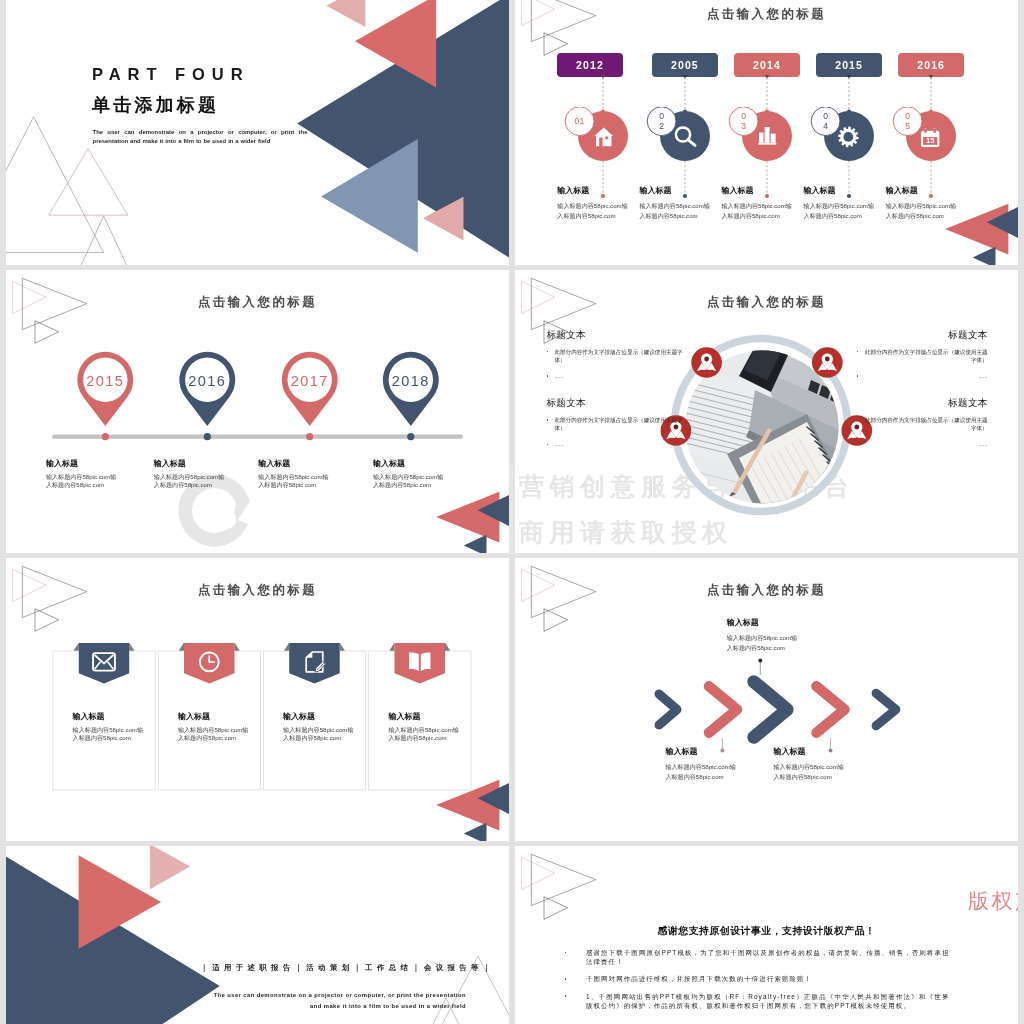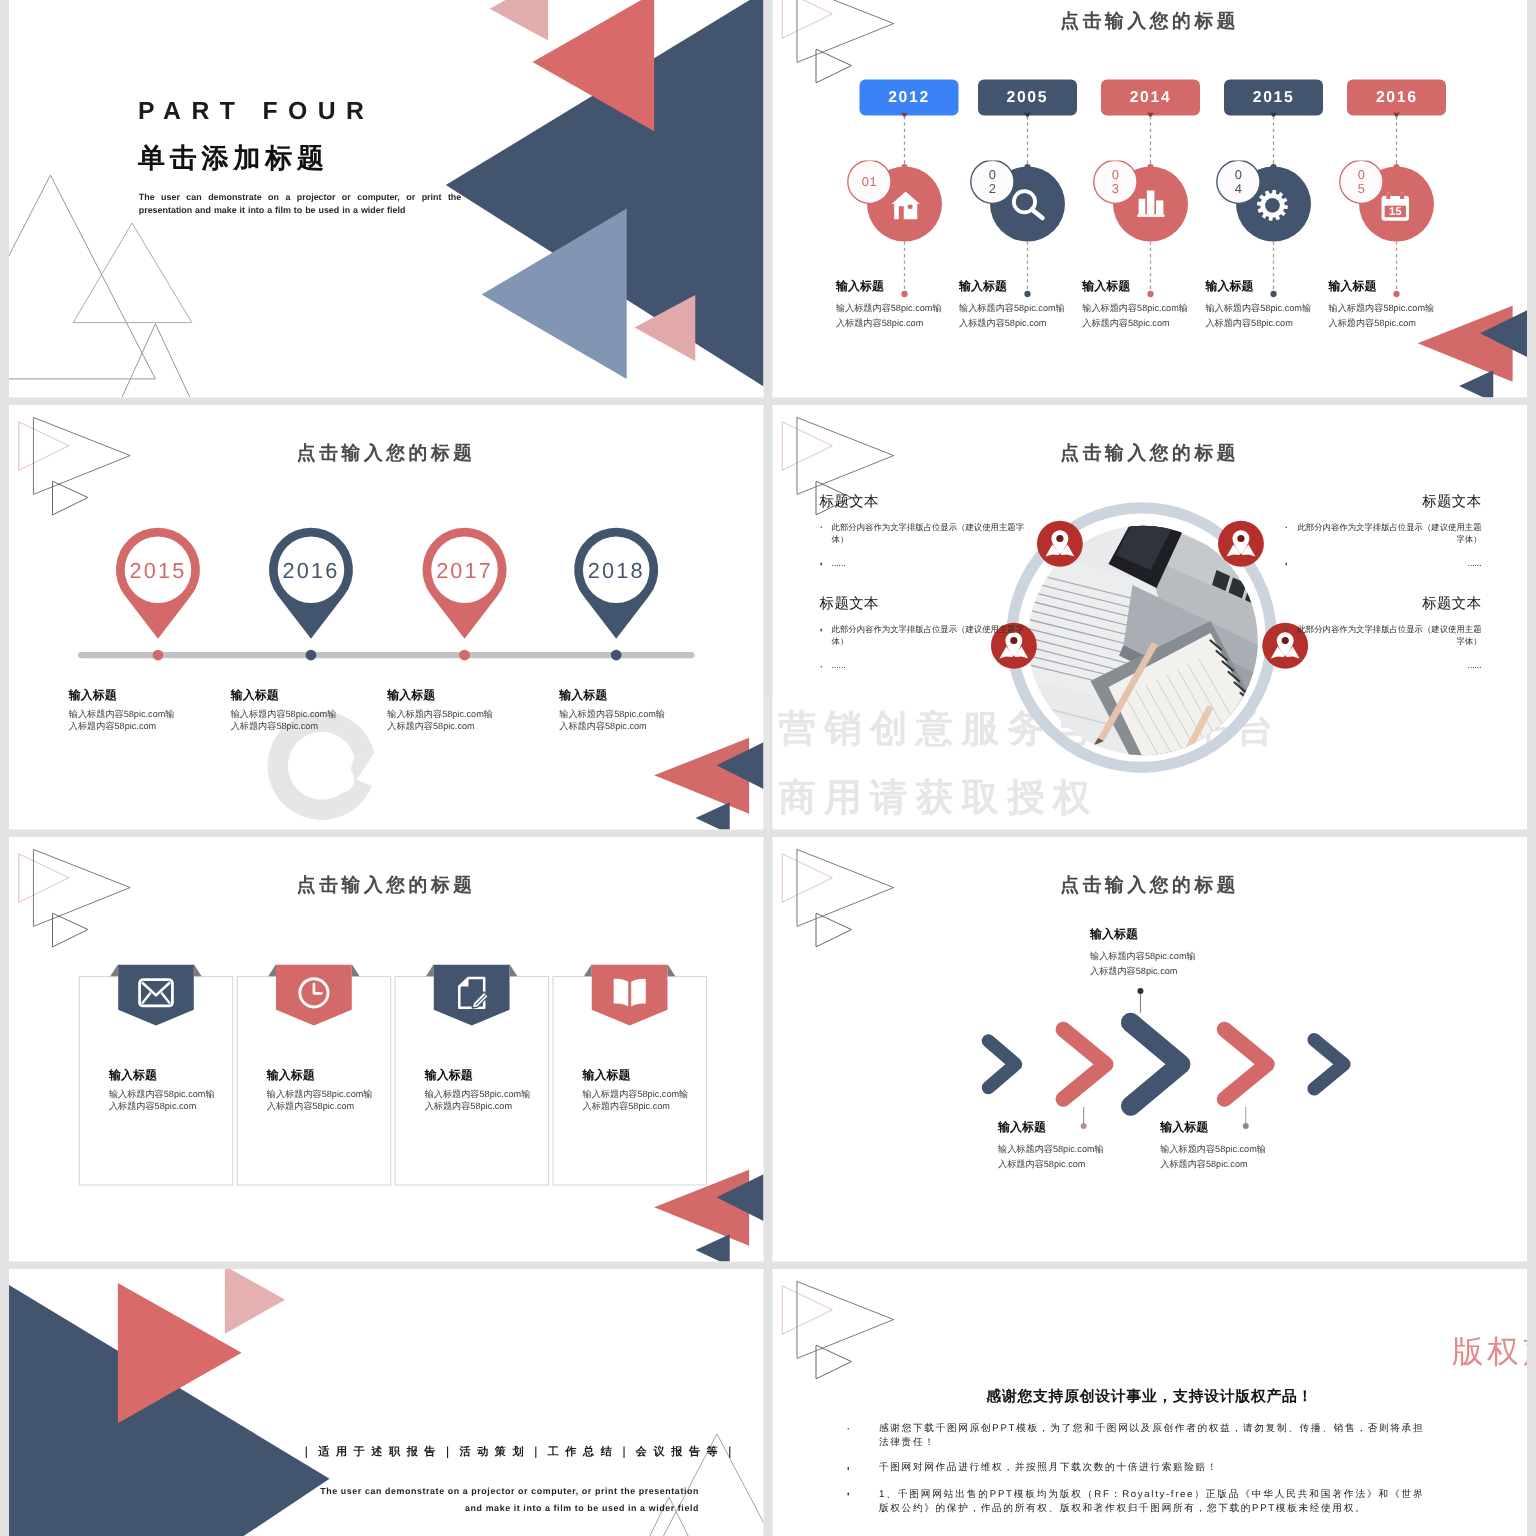--- a/index.html
+++ b/index.html
@@ -138,21 +138,21 @@
     <polygon points="16.3,8.3 16.3,59.6 80.8,33.7" fill="none" stroke="#707070" stroke-width="0.62"></polygon>
     <polygon points="29,50.8 29,73.3 52.6,61.7" fill="none" stroke="#5e5e5e" stroke-width="0.62"></polygon>
   </svg>
   <svg class="sv" viewBox="0 0 503 283">
     <polygon points="430.1,246.9 493.4,221.8 493.4,272.5" fill="#d4696a"></polygon>
     <polygon points="471.7,240.2 505,223.9 505,257" fill="#43556e"></polygon>
     <polygon points="457.7,275.4 480.5,264.8 480.5,286" fill="#43556e"></polygon>
   </svg>
   <div class="title-cn" style="top:26px">点击输入您的标题</div>
   <div>
-    <div class="yearbox" style="left:58px;top:70.5px;background:#3b82f6">2012</div>
+    <div class="yearbox" style="left:42px;top:70.5px;background:#701a75">2012</div>
     <svg style="position:absolute;left:54.8px;top:93px;width:66px;height:124px" viewBox="0 0 66 124">
       <polygon points="30.6,0 35.4,0 33,3.6" fill="#7a4040"></polygon>
       <line x1="33" y1="2.5" x2="33" y2="36.5" stroke="#9a9a9a" stroke-width="0.85" stroke-dasharray="2.2 2.0"></line>
       <circle cx="33" cy="36.5" r="2.1" fill="#d4696a"></circle>
       <line x1="33" y1="86" x2="33" y2="121" stroke="#b79a9a" stroke-width="0.85" stroke-dasharray="2.2 2.0"></line>
       <circle cx="33" cy="121" r="2.1" fill="#d4696a"></circle>
     </svg>
     <svg style="position:absolute;left:44.8px;top:124.8px;width:72px;height:58px" viewBox="-43 -29 72 58">
       <circle cx="0" cy="0" r="25" fill="#d4696a"></circle>
       <g transform="translate(0.8,1.2)">

